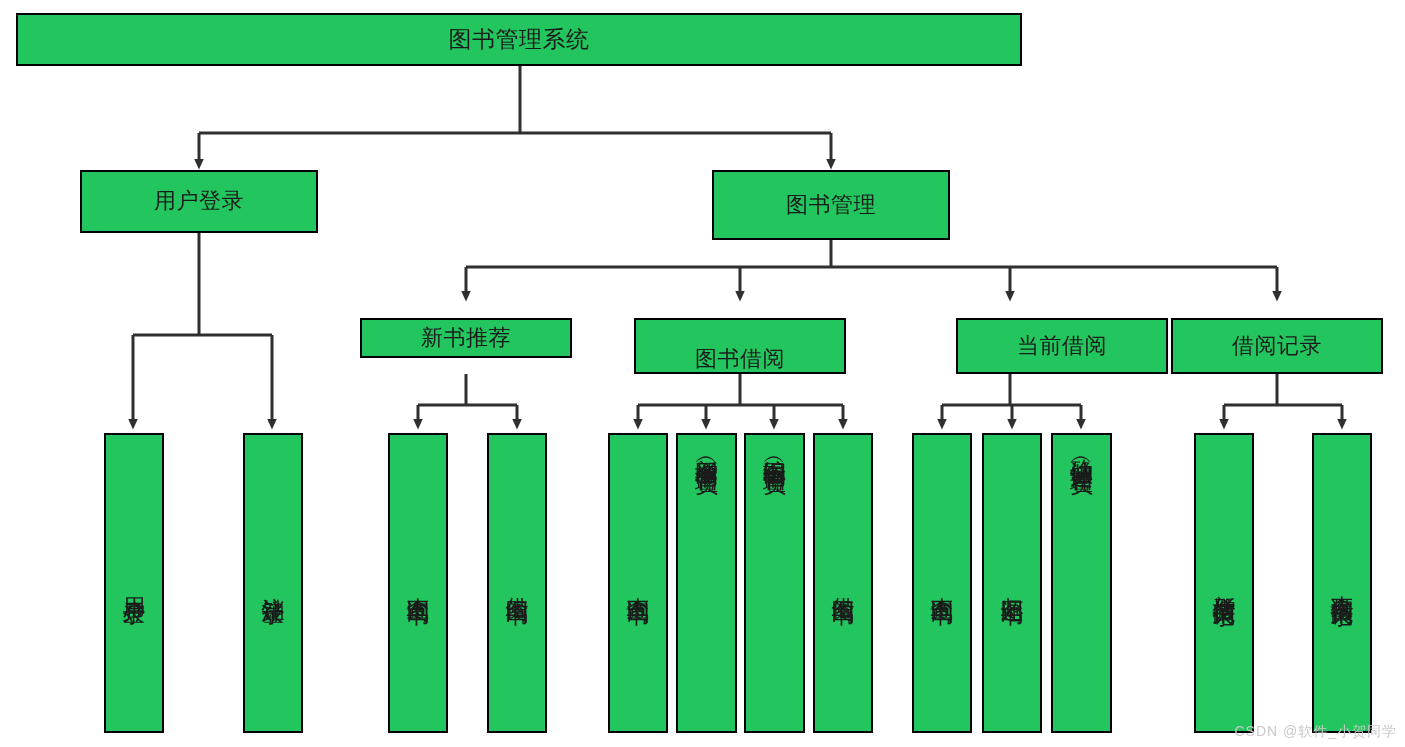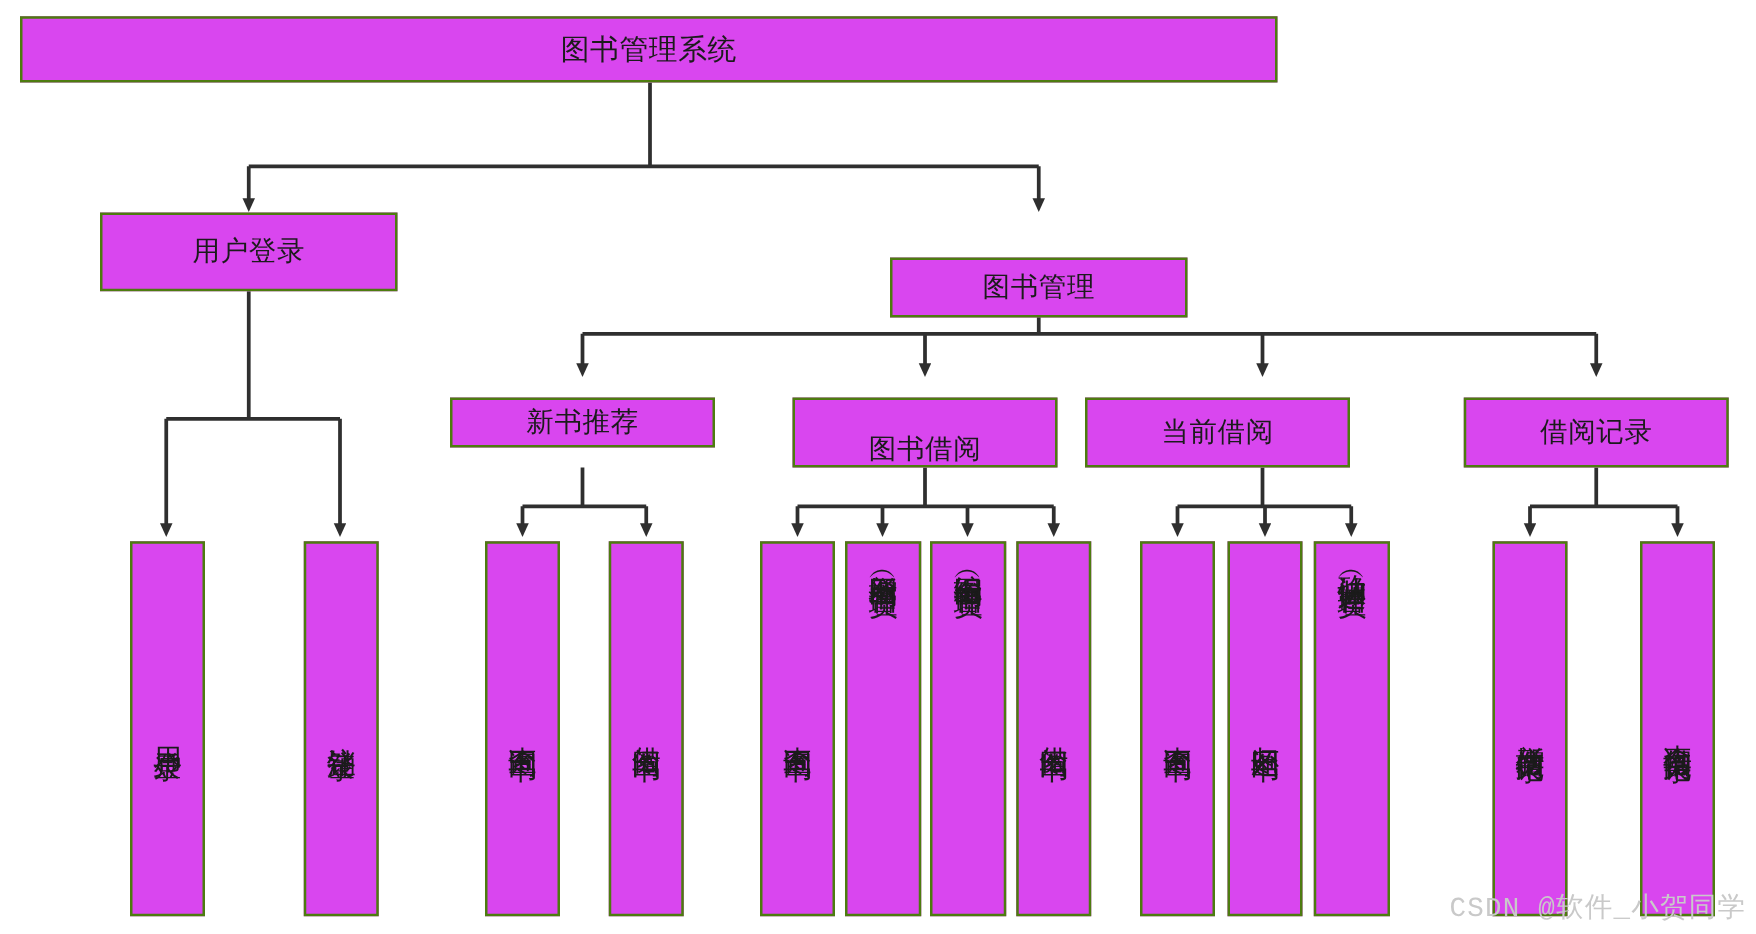--- a/index.html
+++ b/index.html
@@ -10,22 +10,22 @@
     font-family:"Liberation Sans","DejaVu Sans",sans-serif;
     overflow:hidden;
   }
   #stage{position:relative;width:1405px;height:747px;}
 
   svg#wires{position:absolute;left:0;top:0;width:1405px;height:747px;}
 
   .node{
     position:absolute;
     box-sizing:border-box;
-    border:2px solid #4d7c0f;
-    background:#d946ef;
+    border:2px solid #000000;
+    background:#22c55e;
     color:#1b1b1b;
     display:flex;
     align-items:center;
     justify-content:center;
     z-index:3;
   }
   .node .lbl{
     display:block;
     line-height:1.12;
     letter-spacing:0.5px;
@@ -51,26 +51,25 @@
     font-size:23px;
     letter-spacing:2px;
     line-height:1;
   }
   
   .v-node.mid{align-items:center;padding-top:0;}
 
   #watermark{
     position:absolute;
     right:8px;bottom:6px;
-    font-size:22px;
+    font-size:14px;
     color:#c9c9c9;
     letter-spacing:1px;
     z-index:5;
     white-space:pre;
-    font-family:Liberation Mono, monospace;
   }
 </style>
 </head>
 <body>
 
 <div id="stage">
 
   <svg id="wires" viewBox="0 0 1405 747" xmlns="http://www.w3.org/2000/svg">
     <defs>
       <marker id="arr" markerWidth="12" markerHeight="12" refX="1.5" refY="5" orient="auto" markerUnits="userSpaceOnUse">
@@ -123,33 +122,33 @@
   </svg>
 
   <div class="node h-node" id="n-root" style="left:16px;top:13px;width:1006px;height:53px;">
     <span class="lbl">图书管理系统</span>
   </div>
 
   <div class="node h-node" style="left:80px;top:170px;width:238px;height:63px;">
     <span class="lbl">用户登录</span>
   </div>
 
-  <div class="node h-node" style="left:712px;top:170px;width:238px;height:48px;margin-top:36px;">
+  <div class="node h-node" style="left:712px;top:170px;width:238px;height:70px;">
     <span class="lbl">图书管理</span>
   </div>
 
   <div class="node h-node" style="left:360px;top:318px;width:212px;height:40px;">
     <span class="lbl">新书推荐</span>
   </div>
 
   <div class="node h-node" style="left:634px;top:318px;width:212px;height:56px;align-items:flex-end;">
     <span class="lbl">图书借阅</span>
   </div>
 
-  <div class="node h-node" style="left:868px;top:318px;width:212px;height:56px;">
+  <div class="node h-node" style="left:956px;top:318px;width:212px;height:56px;">
     <span class="lbl">当前借阅</span>
   </div>
 
   <div class="node h-node" style="left:1171px;top:318px;width:212px;height:56px;">
     <span class="lbl">借阅记录</span>
   </div>
 
   <div class="node v-node mid" style="left:104px;top:433px;width:60px;height:300px;">
     <span class="lbl">用户登录</span>
   </div>

